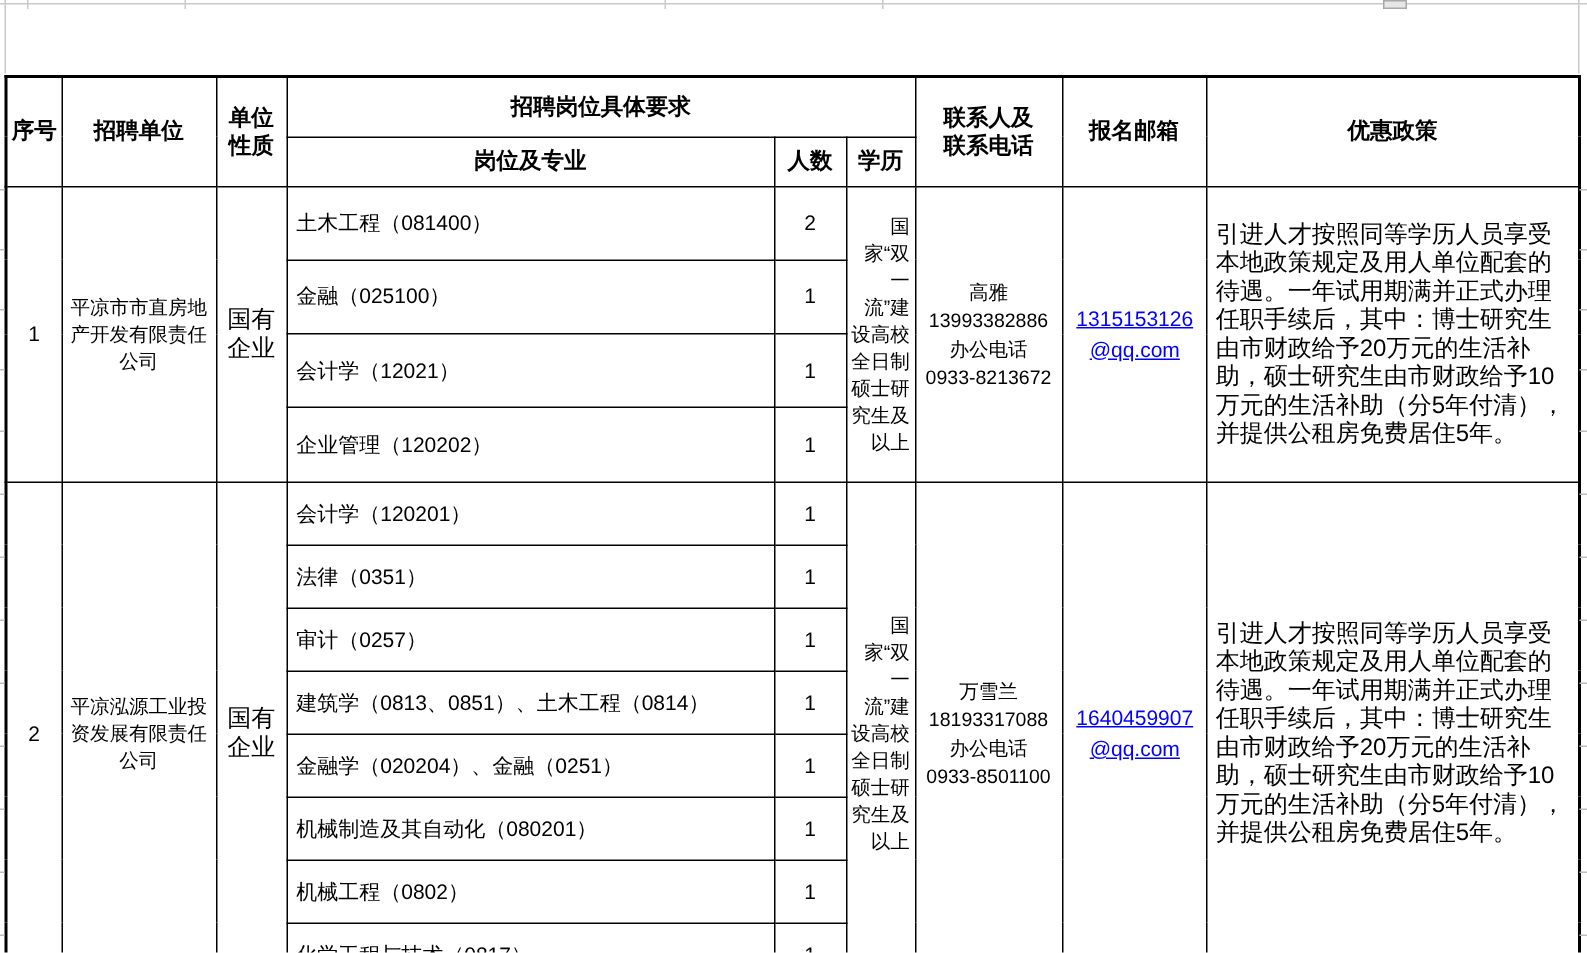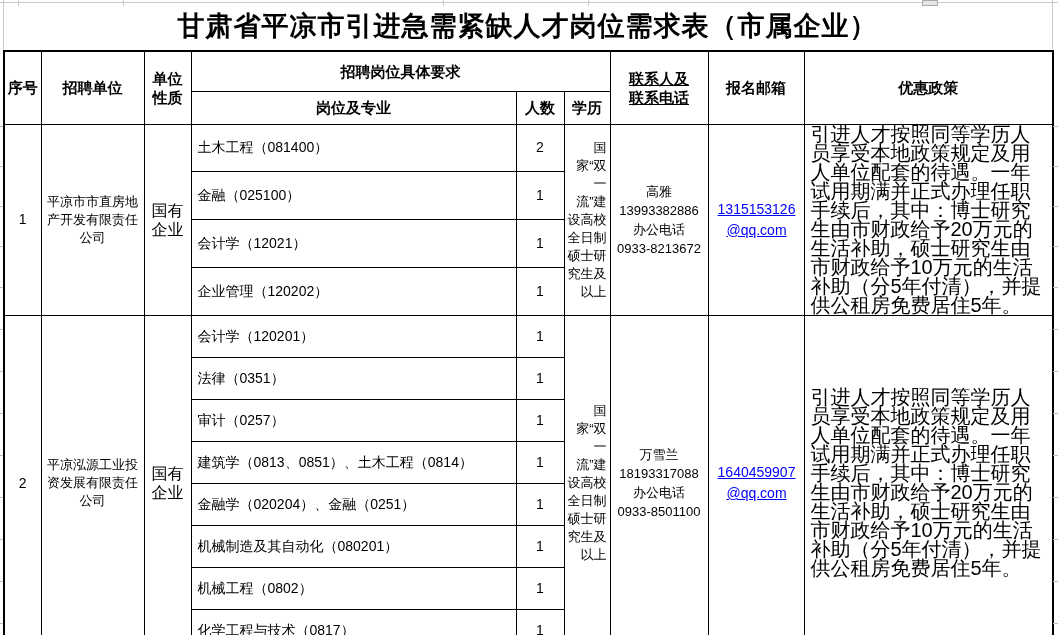--- a/index.html
+++ b/index.html
@@ -30,32 +30,32 @@
     position: absolute; top: 50px; left: 3px; width: 1049px;
     border-collapse: collapse; table-layout: fixed;
     border: 2px solid #000;
   }
   th, td { border: 1px solid #000; overflow: hidden; vertical-align: middle; }
   th { font-size: 15px; font-weight: bold; text-align: center; padding: 2px 1px; line-height: 19px; }
   td { font-size: 14px; text-align: center; padding: 2px; line-height: 19px; }
 
   .hrowA th { height: 40px; }
   .hrowB th { height: 33px; }
-  .th-contact { padding: 0 15px; text-decoration: underline; }
+  .th-contact { padding: 0 15px; }
 
   .sub-r1 td { height: 40px; }
   .sub-r2 td { height: 42px; }
   .partial-row td { height: 40px; }
 
   td.position-cell { text-align: left; padding: 2px 2px 2px 6px; }
   td.employer-cell { font-size: 13px; line-height: 18px; padding: 18px 3px; }
   td.nature-cell { font-size: 16px; }
   td.education-cell { font-size: 13px; line-height: 18px; text-align: right; padding: 2px 3px; }
   td.contact-cell { font-size: 13px; line-height: 19px; padding: 2px 1px; margin-left: 12px; }
-  td.policy-cell { text-align: left; font-size: 20px; line-height: 19px; padding: 0 6px; }
+  td.policy-cell { text-align: left; font-size: 16px; line-height: 19px; padding: 22px 6px; }
   td.email-cell-td { padding: 2px 3px; }
 
   a.email-link {
     color: #0000ff; text-decoration: underline;
     font-size: 14px; line-height: 21px;
     display: inline-block; width: 90px; word-break: break-all;
     cursor: pointer;
   }
 </style>
 </head>
@@ -65,21 +65,20 @@
 
   <div class="grid-top-line"></div>
   <div class="grid-left-line"></div>
   <div class="grid-right-line"></div>
   <div class="col-stub"></div>
   <div class="vtick" style="left:18px"></div>
   <div class="vtick" style="left:123px"></div>
   <div class="vtick" style="left:443px"></div>
   <div class="vtick" style="left:588px"></div>
 
-  <div class="title">甘肃省平凉市引进急需紧缺人才岗位需求表（市属企业）</div>
 
   <table class="jobs">
     <colgroup>
       <col style="width:37px">
       <col style="width:103px">
       <col style="width:47px">
       <col style="width:325px">
       <col style="width:48px">
       <col style="width:46px">
       <col style="width:98px">

